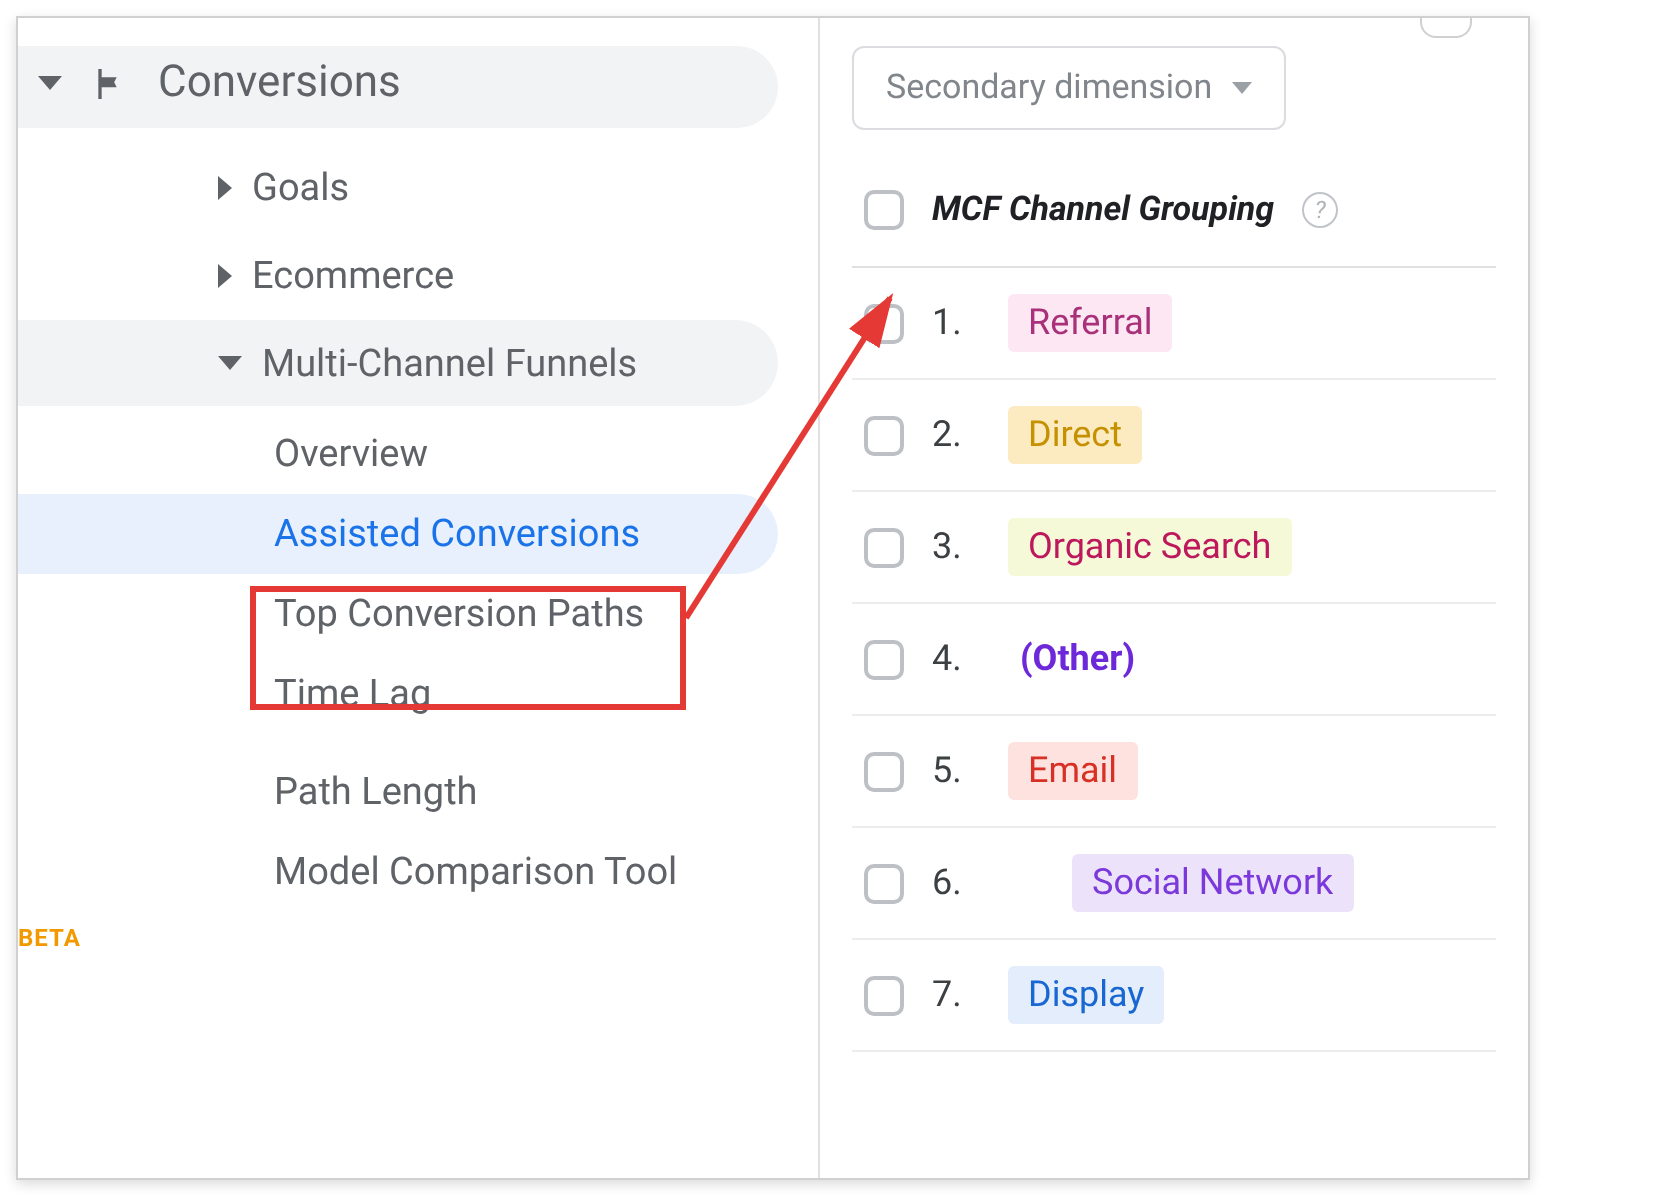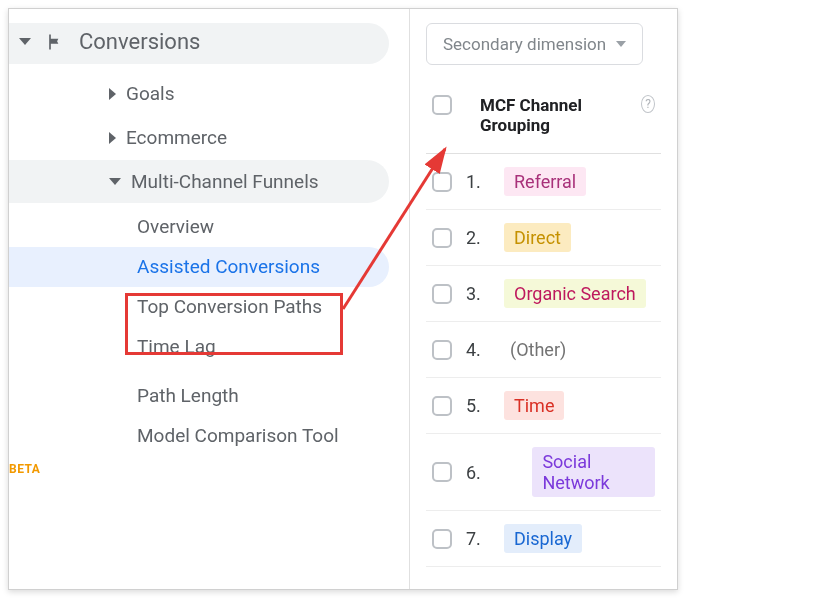--- a/index.html
+++ b/index.html
@@ -2,21 +2,21 @@
 <html><head>
 <meta charset="utf-8">
 <style>
   * { box-sizing: border-box; margin: 0; padding: 0; }
   body {
     font-family: -apple-system, BlinkMacSystemFont, "Segoe UI", Roboto, Arial, sans-serif;
     background: #fff;
     padding: 8px;
   }
   .frame {
-    width: 670px;
+    width: 757px;
     height: 582px;
     border: 1px solid #d0d0d0;
     box-shadow: 0 2px 6px rgba(0,0,0,0.15);
     display: flex;
     position: relative;
     overflow: hidden;
     background: #fff;
   }
   
   .sidebar {
@@ -146,23 +146,25 @@
   }
   .btn.disabled { color: #bdc1c6; background:#fafafa; }
   .btn .tri-down-sm {
     width: 0; height: 0;
     border-left: 5px solid transparent;
     border-right: 5px solid transparent;
     border-top: 6px solid #9aa0a6;
   }
   .table-header {
     display: flex;
-    gap: 28px;
+    align-items: center;
+    gap: 14px;
     padding: 12px 6px 18px 6px;
     border-bottom: 1px solid #e0e0e0;
+    font-style: italic;
   }
   .checkbox {
     width: 20px; height: 20px;
     border: 2px solid #bdc1c6;
     border-radius: 5px;
     flex: 0 0 auto;
     cursor: pointer;
   }
   .table-header .title {
     font-weight: 700;
@@ -193,21 +195,21 @@
     color: #3c4043;
   }
   .row .chip {
     padding: 4px 10px;
     border-radius: 3px;
     font-size: 18px;
   }
   .chip.referral { color: #a8317a; background: #fde7f3; }
   .chip.direct { color: #c59100; background: #fcebc0; }
   .chip.organic { color: #be185d; background: #f5f9d8; }
-  .chip.other { color: #737373; background: transparent; padding-left: 6px; }
+  .chip.other { color: #6d28d9; background: transparent; padding-left: 6px; font-weight: bold; }
   .chip.email { color: #d93025; background: #fde2df; }
   .chip.social { color: #7b39db; background: #ece3fb; margin-left: 32px; }
   .chip.display { color: #1967d2; background: #e3edfb; }
   
   .arrow-svg {
     position: absolute;
     top: 0; left: 0;
     width: 100%; height: 100%;
     pointer-events: none;
   }
@@ -299,21 +301,21 @@
           <span class="chip organic">Organic Search</span>
         </div>
         <div class="row">
           <span class="checkbox"></span>
           <span class="num">4.</span>
           <span class="chip other">(Other)</span>
         </div>
         <div class="row">
           <span class="checkbox"></span>
           <span class="num">5.</span>
-          <span class="chip email">Time</span>
+          <span class="chip email">Email</span>
         </div>
         <div class="row">
           <span class="checkbox"></span>
           <span class="num">6.</span>
           <span class="chip social">Social Network</span>
         </div>
         <div class="row">
           <span class="checkbox"></span>
           <span class="num">7.</span>
           <span class="chip display">Display</span>

